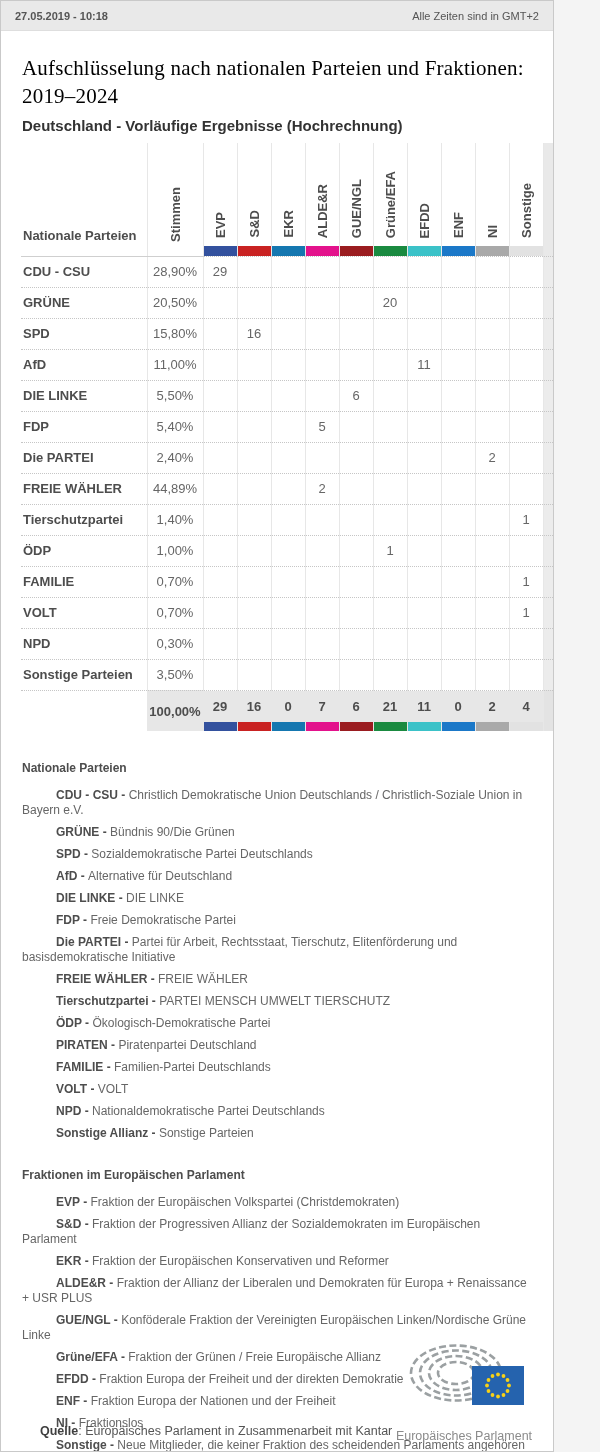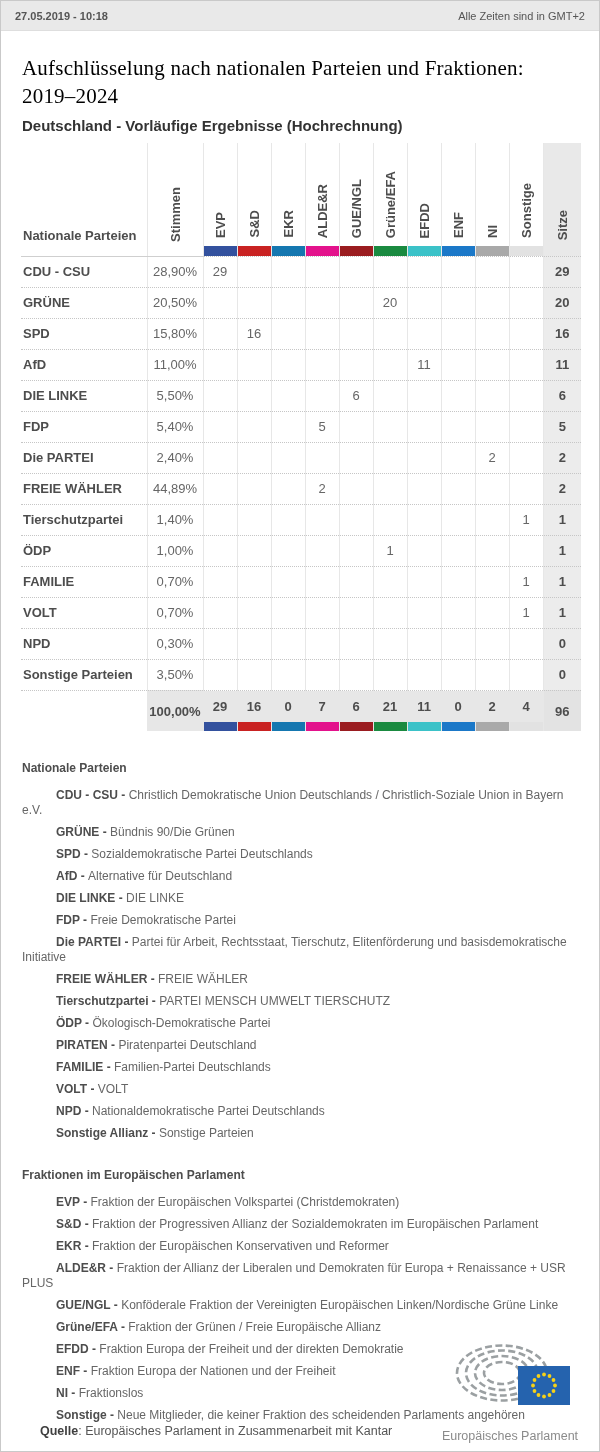--- a/index.html
+++ b/index.html
@@ -1,18 +1,18 @@
 <!DOCTYPE html>
 <html><head>
 <meta charset="utf-8">
 <style>
   * { box-sizing: border-box; }
   html, body { margin:0; padding:0; background:#f4f4f4; }
   body { width:600px; font-family:"Liberation Sans", sans-serif; }
-  .page { position:relative; width:600px; height:1452px; background:#ffffff;
+  .page { position:relative; width:554px; height:1452px; background:#ffffff;
           border:1px solid #c9c9c9; overflow:hidden; }
 
   
   .topbar { height:30px; background:#e9e9e9; border-bottom:1px solid #dedede;
             display:flex; justify-content:space-between; align-items:center;
             padding:0 14px; font-size:11px; color:#555; }
   .topbar .dt { font-weight:bold; }
 
   
   .header { padding:16px 21px 0; }

